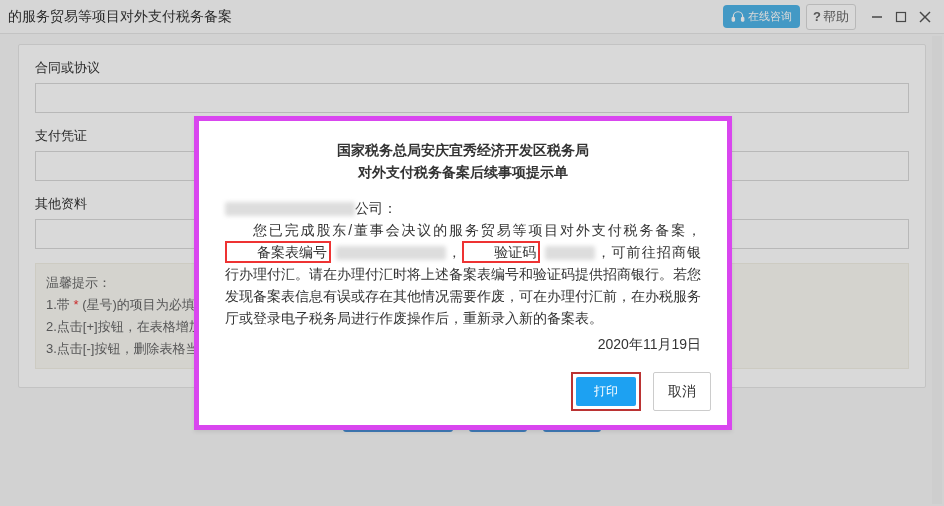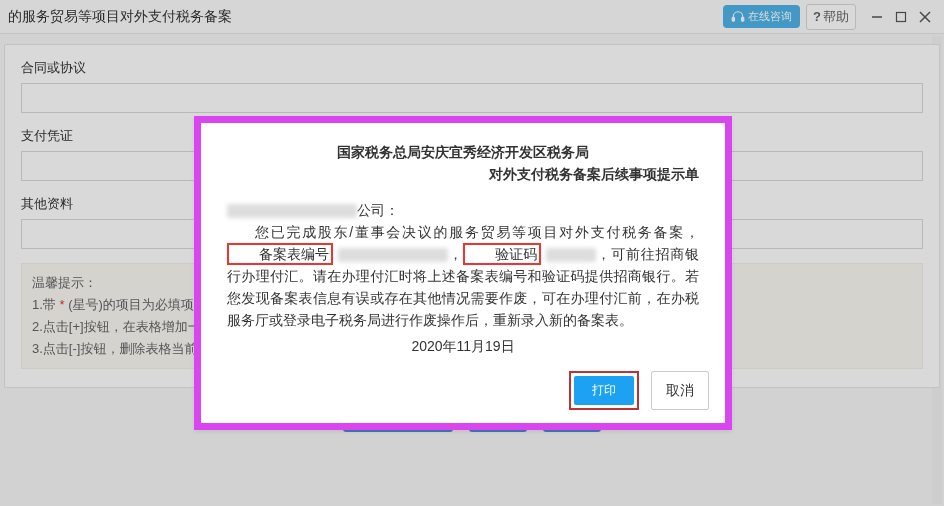--- a/index.html
+++ b/index.html
@@ -8,38 +8,38 @@
   
   
   .titlebar { position: relative; display: flex; align-items: center; height: 34px; background: #fcfcfc; border-bottom: 1px solid #e6e6e6; padding: 0 8px; z-index: 1; }
   .titlebar .title { flex: 1; font-size: 14px; color: #333; }
   .btn-online { display: flex; align-items: center; background: #4fb4e8; color: #fff; border-radius: 4px; padding: 4px 8px; font-size: 11px; margin-right: 6px; }
   .btn-online svg { width: 14px; height: 14px; margin-right: 3px; }
   .btn-help { display: flex; align-items: center; border: 1px solid #d9d9d9; background: #fff; color: #666; border-radius: 3px; padding: 3px 6px; font-size: 13px; margin-right: 8px; }
   .winbtn { width: 22px; height: 22px; display: flex; align-items: center; justify-content: center; color: #666; font-size: 15px; cursor: pointer; margin-left: 2px; }
   
   
-  .bg { position: relative; padding: 10px 4px; }
+  .bg { position: relative; padding: 10px 18px; }
   .form-area { background: #fff; border: 1px solid #e6e6e6; border-radius: 2px; padding: 14px 16px 18px; }
   .field-label { font-size: 13px; color: #333; margin-bottom: 6px; }
   .field-box { border: 1px solid #d9d9d9; background: #fff; height: 30px; margin-bottom: 14px; }
   .tips-box { background: #f9f8f3; border: 1px solid #f1efe4; color: #666; font-size: 13px; padding: 8px 10px; line-height: 22px; margin-top: 6px; }
   .tips-box .star { color: #e33; }
   .btnrow { text-align: center; margin-top: 14px; }
   .btnrow .pbtn { display: inline-block; background: #4a90d5; color: #fff; padding: 6px 16px; border-radius: 3px; margin: 0 6px; font-size: 13px; }
   
   
-  .dialog { position: absolute; left: 194px; top: 116px; width: 538px; height: 314px; background: #fff; border: 7px solid #d946ef; z-index: 10; box-shadow: 0 2px 4px rgba(0,0,0,0.08); display: flex; flex-direction: column; }
+  .dialog { position: absolute; left: 194px; top: 116px; width: 538px; height: 314px; background: #fff; border: 5px solid #d946ef; z-index: 10; box-shadow: 0 2px 4px rgba(0,0,0,0.08); display: flex; flex-direction: column; }
   .dialog-body { flex: 1; padding: 18px 26px 4px; font-size: 14px; color: #333; line-height: 22px; }
   .dlg-h1 { text-align: center; font-weight: 600; }
-  .dlg-h2 { text-align: right; font-weight: 600; margin-bottom: 14px; }
+  .dlg-h2 { text-align: center; font-weight: 600; margin-bottom: 14px; }
   .dlg-p { text-align: justify; text-align-last: left; }
   .blurred { display: inline-block; height: 14px; background: #ddd; border-radius: 2px; vertical-align: middle; filter: blur(2px); }
   .hl { border: 2px solid #e33; padding: 0 2px; display: inline-block; line-height: 18px; }
-  .dlg-date { text-align: center; margin-top: 4px; }
+  .dlg-date { text-align: right; margin-top: 4px; }
   .dialog-actions { display: flex; justify-content: flex-end; padding: 10px 16px 14px; gap: 12px; }
   .hl-wrap { border: 2px solid #b33; padding: 3px; }
   .btn-print { background: #1da1f2; color: #fff; border: none; padding: 6px 18px; font-size: 12px; border-radius: 2px; }
   .btn-cancel { background: #fff; color: #333; border: 1px solid #ccc; padding: 6px 14px; font-size: 14px; border-radius: 2px; }
   
   .scroll-hint { position: absolute; right: 2px; top: 36px; bottom: 2px; width: 10px; background: #f2f2f2; z-index: 0; }
 </style>
 </head>
 <body>
 

